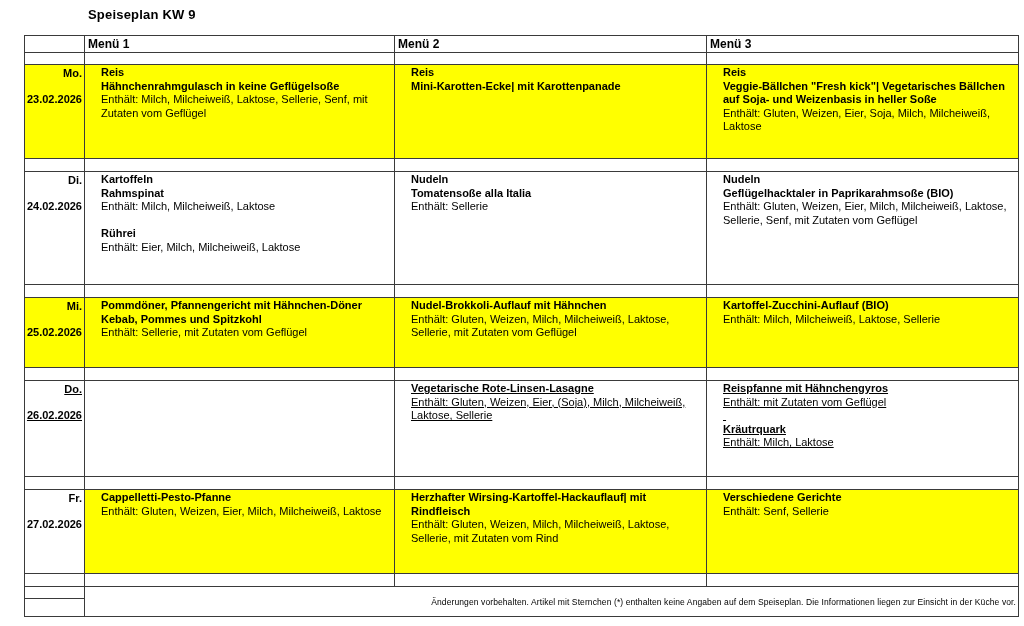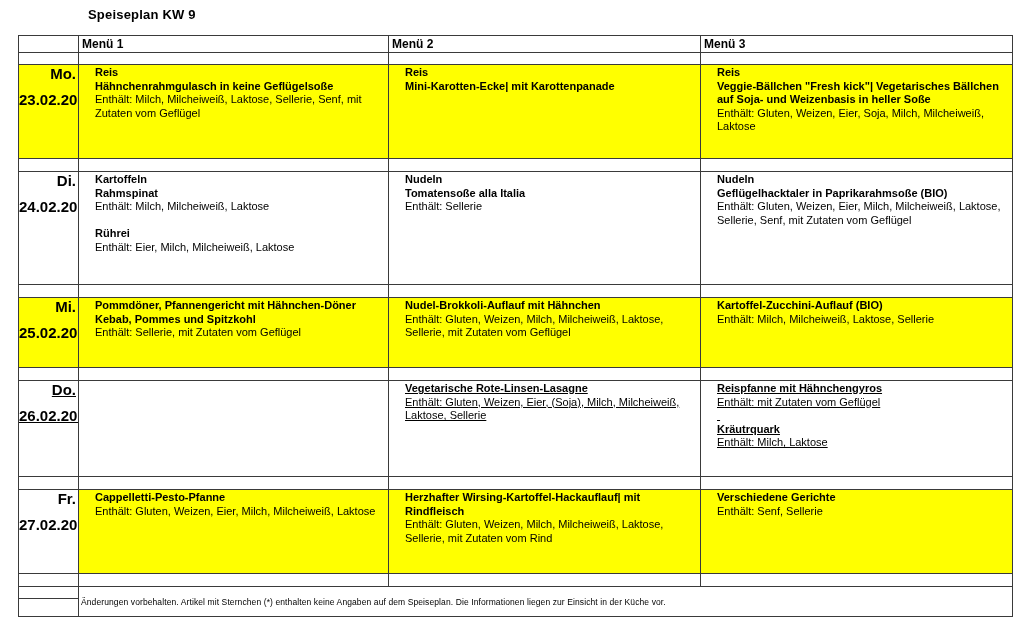--- a/index.html
+++ b/index.html
@@ -7,43 +7,43 @@
     width:1024px;height:626px;position:relative;
     background:#ffffff;color:#000;
     font-family:"Liberation Sans", sans-serif;
     overflow:hidden;
   }
   .page-title{
     position:absolute;left:88px;top:7px;
     font-size:13px;font-weight:bold;letter-spacing:0.2px;
   }
   table.plan{
-    position:absolute;left:18px;top:35px;
+    position:absolute;left:24px;top:35px;
     width:994px;border-collapse:collapse;table-layout:fixed;
   }
   td{
     border:1px solid #3a3a3a;vertical-align:top;padding:0;overflow:hidden;
   }
   tr.header-row td{
     font-size:12px;font-weight:bold;padding:1px 2px 0 3px;height:15px;
   }
   tr.spacer td{padding:0;}
   td.day-cell{
-    text-align:right;font-weight:bold;font-size:15px;
+    text-align:right;font-weight:bold;font-size:11px;
     padding:2px 2px 0 0;line-height:13px;
   }
   td.day-cell .day-date{margin-top:13px;white-space:nowrap;}
   td.menu-cell{
     font-size:11px;line-height:13.5px;padding:1px 4px 0 3px;
   }
   td.menu-cell .line{min-height:13.5px;padding-left:13px;}
   .b{font-weight:bold;}
   .hl{background:var(--hl,#FFFF00);}
   td.footer-cell{
-    font-size:8.5px;text-align:left;vertical-align:middle;
+    font-size:8.5px;text-align:right;vertical-align:middle;
     padding:1px 2px;letter-spacing:0.1px;
   }
 </style>
 </head>
 <body>
 
 <div class="page-title">Speiseplan KW 9</div>
 
 <table class="plan">
   <colgroup>

